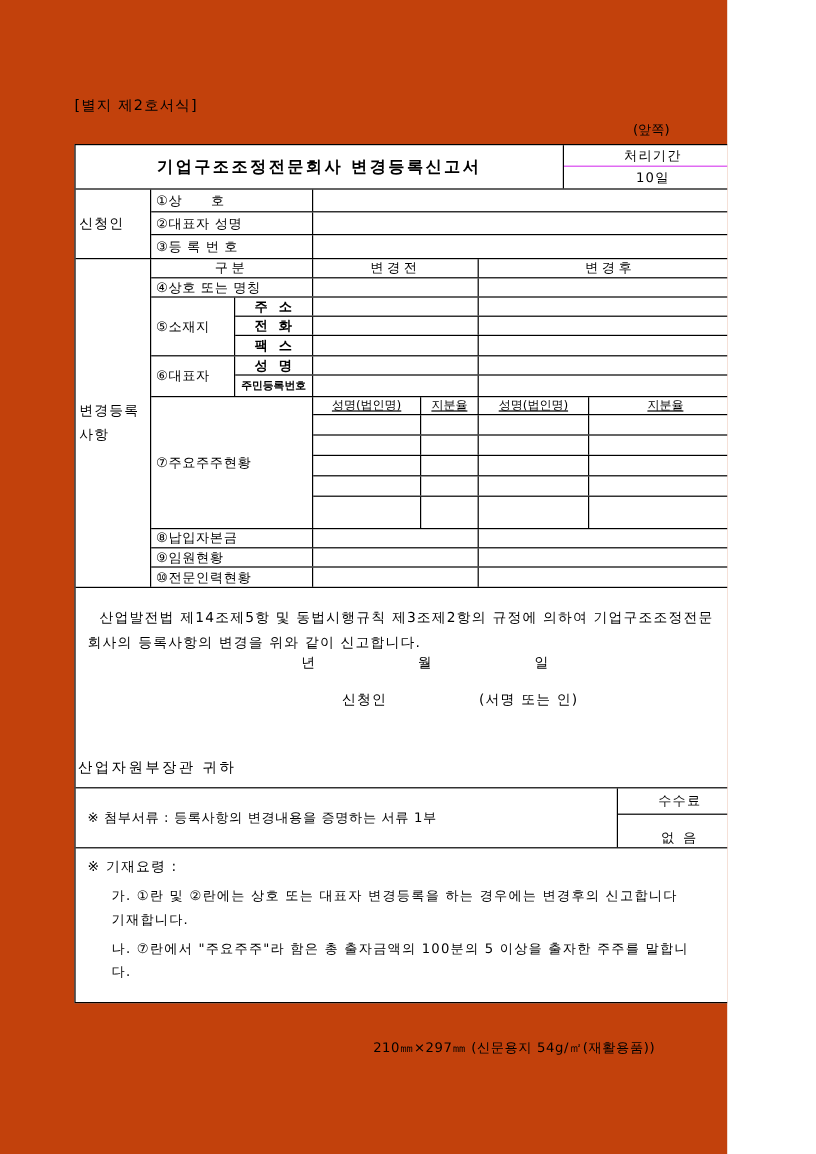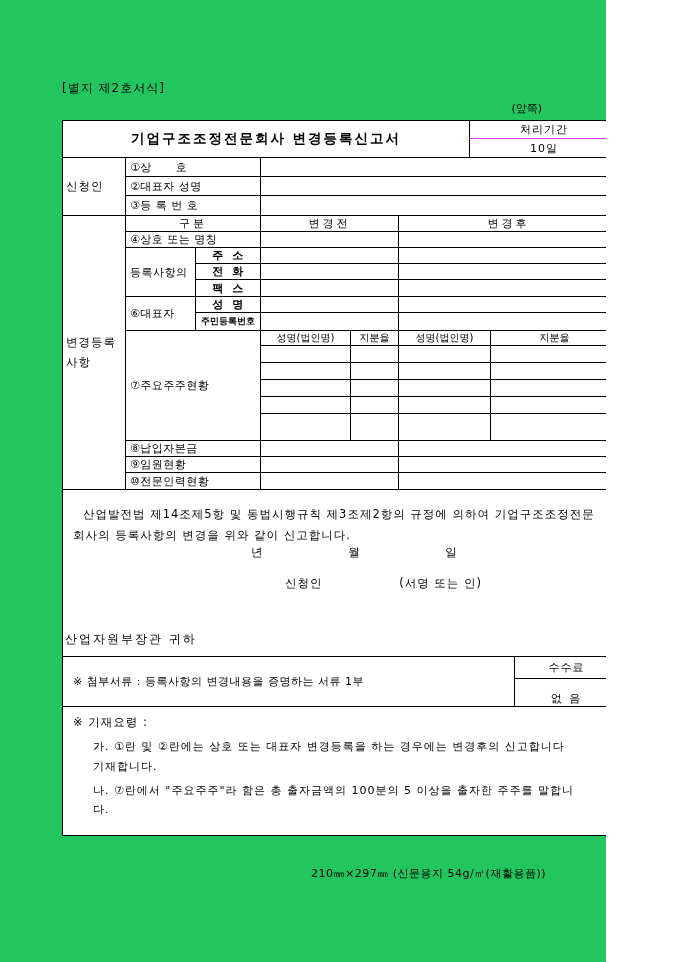--- a/index.html
+++ b/index.html
@@ -2,24 +2,24 @@
 <html><head>
 <meta charset="utf-8">
 <style>
   * { margin:0; padding:0; box-sizing:border-box; }
   html,body { background:#fff; }
   body {
     width:680px; height:962px;
     font-family:"DejaVu Sans","Liberation Sans",sans-serif;
     color:#000;
   }
-  .page { position:relative; width:606px; height:962px; background:#22c55e; overflow:hidden; }
+  .page { position:relative; width:606px; height:962px; background:#c2410c; overflow:hidden; }
 
   .form-ref  { position:absolute; left:62px;  top:80px;  font-size:12px; letter-spacing:1px; }
-  .front-note{ position:absolute; right:64px; top:101px; font-size:11px; }
+  .front-note{ position:absolute; right:48px; top:101px; font-size:11px; }
   .paper-note{ position:absolute; right:60px; top:866px; font-size:11px; letter-spacing:0.5px; }
 
   .outer {
     position:absolute; left:62px; top:120px; width:557px;
     border:1.5px solid #000; background:#fff;
   }
 
   
   .band { display:flex; border-bottom:1px solid #000; }
   .col  { display:flex; flex-direction:column; flex:1; min-width:0; }
@@ -50,21 +50,21 @@
   .proc-value { flex:1; display:flex; align-items:center; justify-content:center; font-size:11px; letter-spacing:1px; }
 
   
   .vlabel {
     border-right:1px solid #000; display:flex; align-items:center;
     font-size:11.5px; letter-spacing:1px; padding-left:3px;
     white-space:pre-line; line-height:1.7;
   }
 
   .small { font-size:9px; letter-spacing:0; }
-  .sh-head { font-size:10px; letter-spacing:0; }
+  .sh-head { font-size:10px; letter-spacing:0;text-decoration:underline; }
   .spaced { letter-spacing:3px; }
 
   
   .decl { border-bottom:1px solid #000; height:167px; position:relative; }
   .decl-body {
     padding:14px 22px 0 10px; text-indent:10px;
     font-size:11.5px; line-height:1.8; letter-spacing:1px; word-break:break-all;
   }
   .date-line { font-size:11.5px; letter-spacing:1px; }
   .date-line .d0 { margin-left:188px; }
@@ -137,21 +137,21 @@
           <div class="c center spaced flex1">변경후</div>
         </div>
 
         <div class="hrow h16">
           <div class="c lpad w135">④상호 또는 명칭</div>
           <div class="c w138"></div>
           <div class="c flex1"></div>
         </div>
 
         <div class="hrow">
-          <div class="c lpad w70">등록사항의</div>
+          <div class="c lpad w70">⑤소재지</div>
           <div class="col">
             <div class="hrow h16">
               <div class="c center pre w65">주  소</div>
               <div class="c w138"></div>
               <div class="c flex1"></div>
             </div>
             <div class="hrow h16">
               <div class="c center pre w65">전  화</div>
               <div class="c w138"></div>
               <div class="c flex1"></div>

